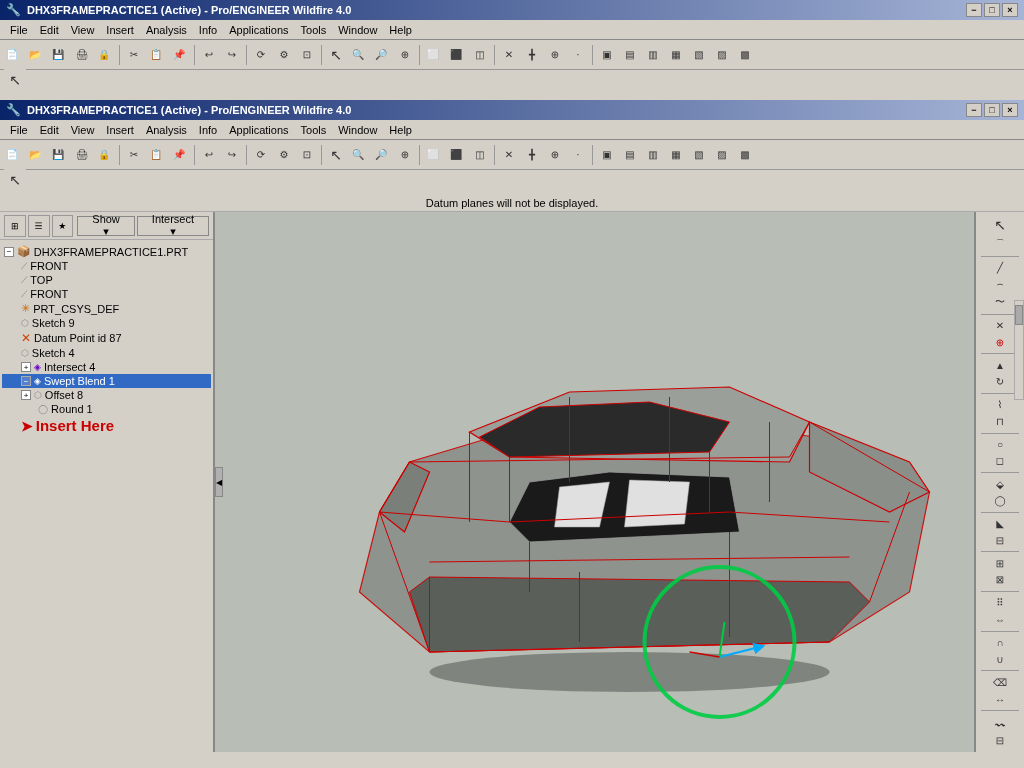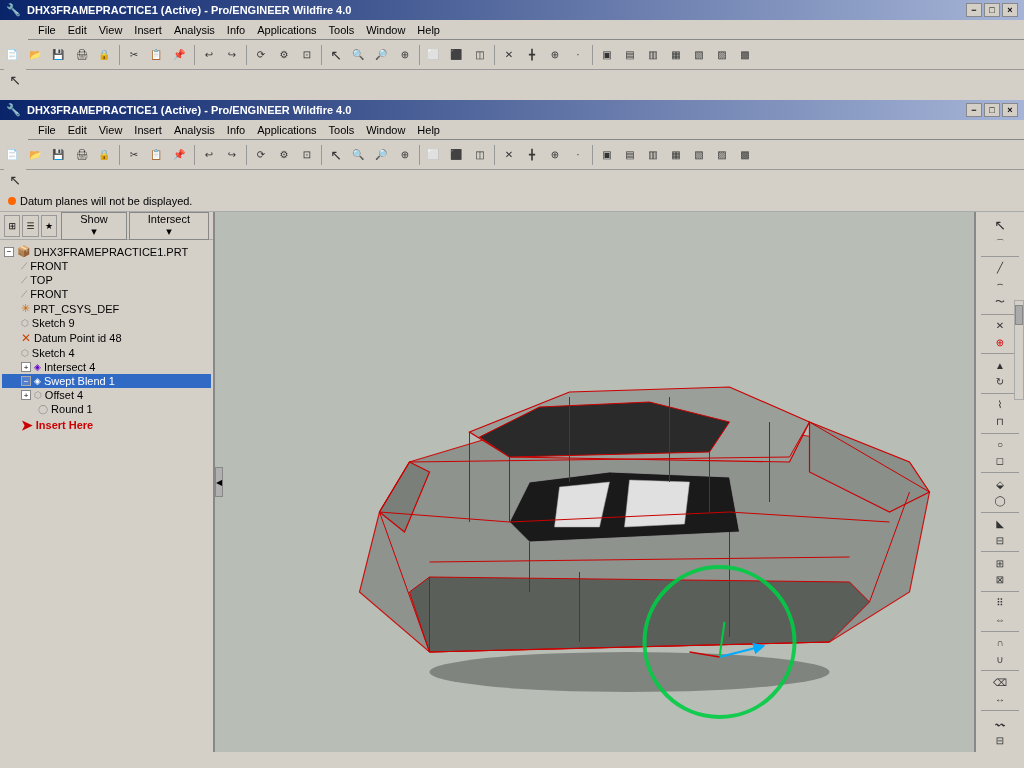--- a/index.html
+++ b/index.html
@@ -31,21 +31,20 @@
     .win-btn.close { background: #d4d0c8; }
 
     
     .menu-bar {
       background: #d4d0c8;
       display: flex;
       align-items: center;
       padding: 2px 4px;
       height: 20px;
       border-bottom: 1px solid #888;
-      margin-left: 28px;
     }
     .menu-item {
       padding: 1px 6px;
       cursor: pointer;
       font-size: 11px;
       color: #000;
     }
 
     
     .toolbar {
@@ -73,20 +72,21 @@
     
     .notification-bar {
       background: #d4d0c8;
       padding: 3px 8px;
       font-size: 11px;
       border-bottom: 1px solid #aaa;
       display: flex;
       align-items: center;
       gap: 4px;
       height: 22px;
+      flex-direction: column;
     }
     .notification-dot { width: 8px; height: 8px; background: #ff6600; border-radius: 50%; }
 
     
     .left-panel {
       width: 215px;
       background: #d4d0c8;
       border-right: 2px solid #888;
       display: flex;
       flex-direction: column;
@@ -107,22 +107,22 @@
     .panel-btn {
       width: 22px; height: 22px;
       background: #d4d0c8;
       border: 1px solid #999;
       display: flex; align-items: center; justify-content: center;
       font-size: 9px;
       cursor: pointer;
     }
 
     .show-btn, .settings-btn {
-      height: 28px;
-      padding: 0 18px;
+      height: 20px;
+      padding: 0 10px;
       background: #d4d0c8;
       border: 1px solid #888;
       font-size: 11px;
       cursor: pointer;
       display: flex; align-items: center; gap: 2px;
     }
 
     
     .model-tree {
       flex: 1;
@@ -196,21 +196,21 @@
       height: 30px;
       background: #aaa;
       border: 1px solid #888;
       margin-top: 12px;
     }
 
     
     .insert-here {
       color: #cc0000;
       font-weight: bold;
-      font-size: 11px;
+      font-size: 15px;
     }
   </style>
 </head>
 <body>
 
 <div style="position:relative; width:1024px; height:768px; background:#d4d0c8; overflow:hidden;">
 
   <div style="position:absolute; top:0; left:0; width:1024px; background:#d4d0c8;">
     <div class="title-bar">
       <div class="title-text">
@@ -410,21 +410,21 @@
 
           <div class="tree-item">
             <div class="tree-indent"></div>
             <span style="color:#888; font-size:9px;">⬡</span>
             <span class="tree-label">Sketch 9</span>
           </div>
 
           <div class="tree-item">
             <div class="tree-indent"></div>
             <span style="color:#cc4400; font-size:12px;">✕</span>
-            <span class="tree-label">Datum Point id 48</span>
+            <span class="tree-label">Datum Point id 87</span>
           </div>
 
           <div class="tree-item">
             <div class="tree-indent"></div>
             <span style="color:#888; font-size:9px;">⬡</span>
             <span class="tree-label">Sketch 4</span>
           </div>
 
           <div class="tree-item">
             <div class="tree-indent"></div>
@@ -437,21 +437,21 @@
             <div class="tree-indent"></div>
             <div class="tree-expand" style="border-color:#aaa; background:#5580cc; color:white;">−</div>
             <span style="color:#fff; font-size:9px;">◈</span>
             <span class="tree-label">Swept Blend 1</span>
           </div>
 
           <div class="tree-item">
             <div class="tree-indent"></div>
             <div class="tree-expand">+</div>
             <span style="color:#888; font-size:9px;">⬡</span>
-            <span class="tree-label">Offset 4</span>
+            <span class="tree-label">Offset 8</span>
           </div>
 
           <div class="tree-item">
             <div class="tree-indent"></div>
             <div class="tree-indent"></div>
             <span style="color:#888; font-size:9px;">◯</span>
             <span class="tree-label">Round 1</span>
           </div>
 
           <div class="tree-item">

